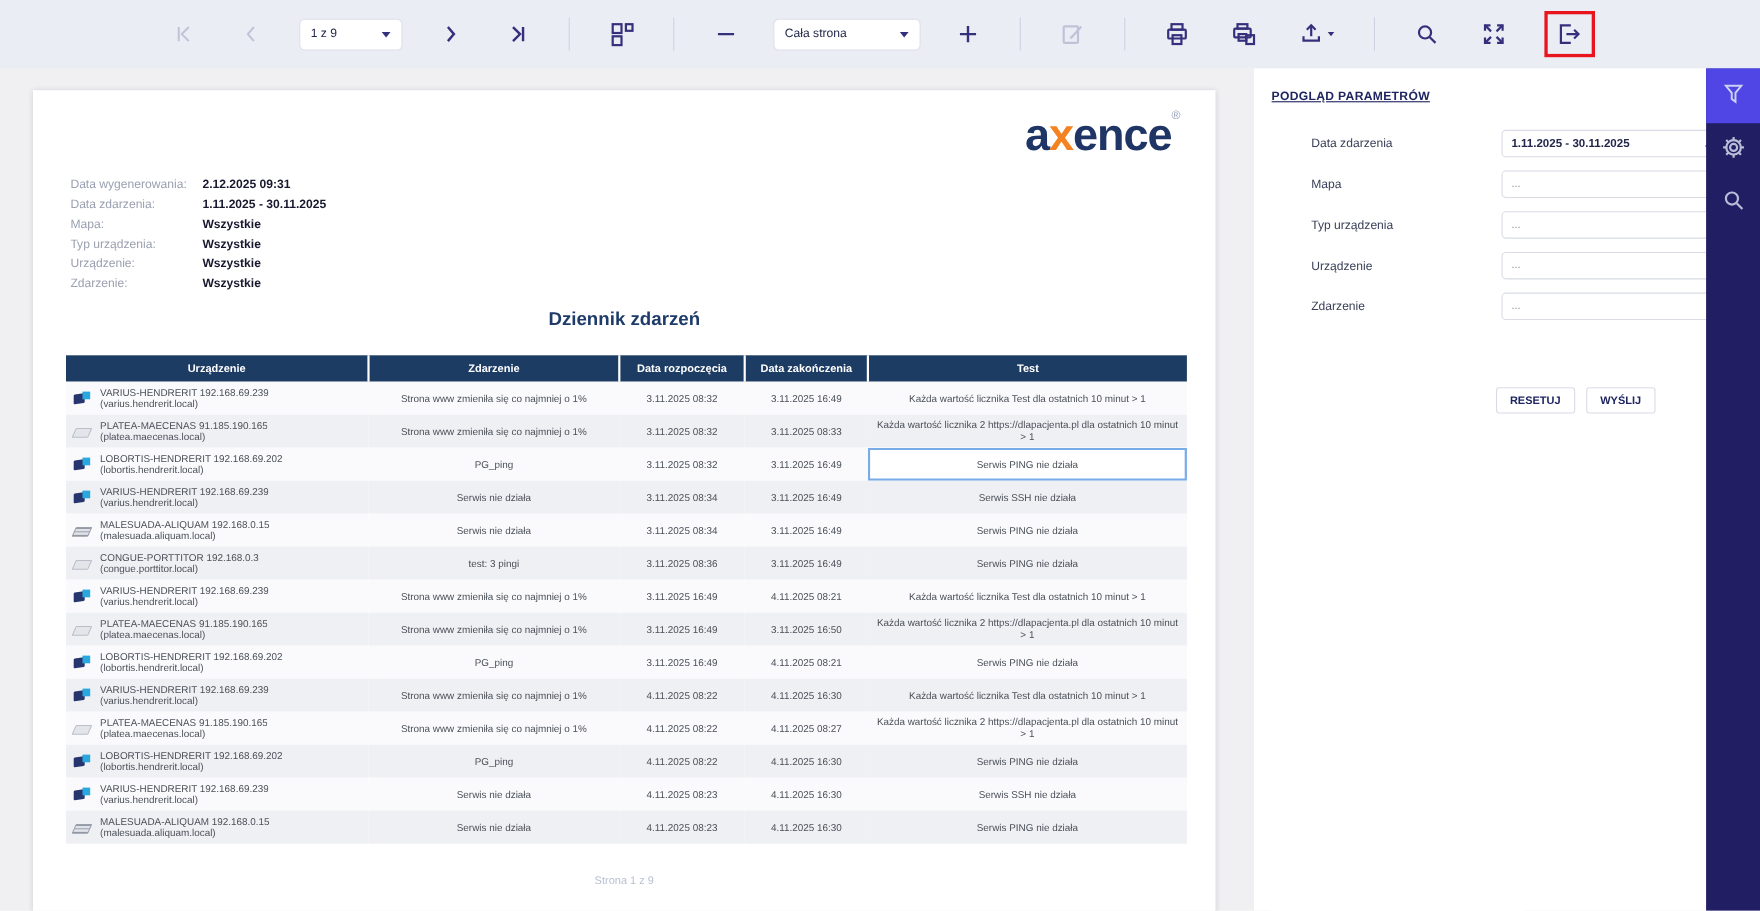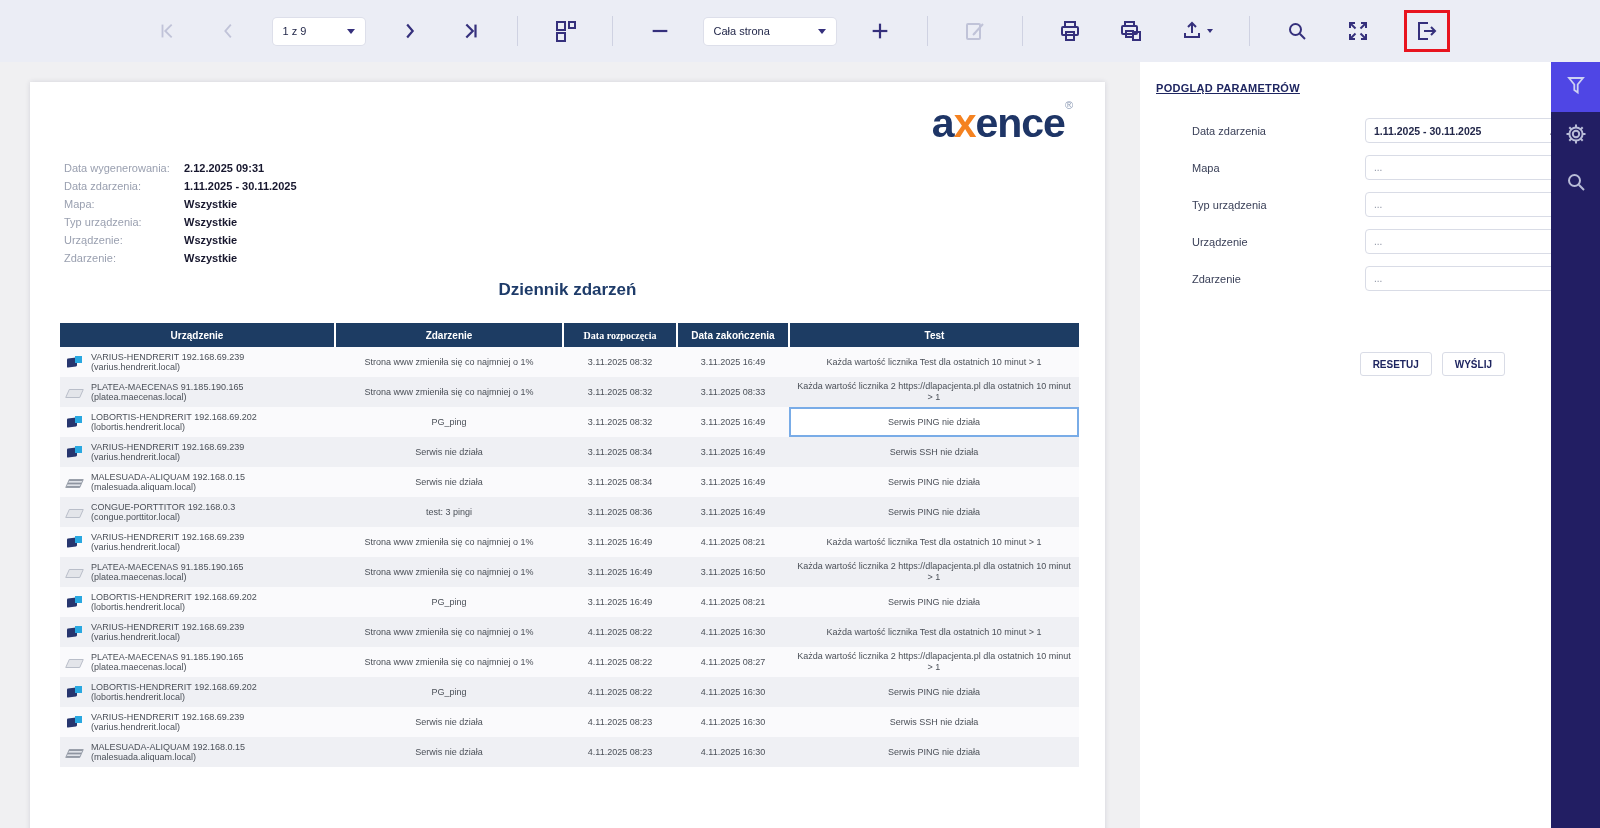--- a/index.html
+++ b/index.html
@@ -71,21 +71,21 @@
     position:absolute; left:30px; top:241px; width:1018px;
     border-collapse:collapse; table-layout:fixed;
   }
   .report-table th {
     background:#1d3c63; color:#fff; font-size:10px; font-weight:bold;
     height:24px; text-align:center; border-right:2px solid #ffffff;
     padding:0 4px; cursor:pointer;
   }
   .report-table th:last-child { border-right:none; }
   th.device { width:275px; } th.event { width:228px; }
-  th.start { width:114px;font-family:Liberation Serif, serif; } th.end { width:112px; } th.desc { width:290px; }
+  th.start { width:114px; } th.end { width:112px; } th.desc { width:290px; }
   .report-table td {
     font-size:9px; color:#4b5058; height:30px; padding:2px 6px;
     text-align:center; vertical-align:middle; line-height:11px;
   }
   tbody tr:nth-child(odd)  { background:#fafafc; }
   tbody tr:nth-child(even) { background:#eff0f4; }
   td.c-device { text-align:left; }
   .dev-wrap { display:flex; align-items:center; }
   .dev-text { line-height:10.5px; }
   .dev-name, .dev-host { white-space:nowrap; overflow:hidden; }
@@ -568,20 +568,21 @@
             </div>
           </td>
           <td class="c-event">Serwis nie działa</td>
           <td class="c-date">4.11.2025 08:23</td>
           <td class="c-date">4.11.2025 16:30</td>
           <td class="c-desc">Serwis PING nie działa</td>
         </tr>
       </tbody>
   </table>
 
+  <div class="page-footer">Strona 1 z 9</div>
 </div>
 
 <aside class="params">
   <div class="params-title">PODGLĄD PARAMETRÓW</div>
   <div class="params-fields">
 
       <div class="field-row">
         <span class="field-label">Data zdarzenia</span>
         <div class="field-control ellipsis">
           <span class="field-value">1.11.2025 - 30.11.2025</span>

